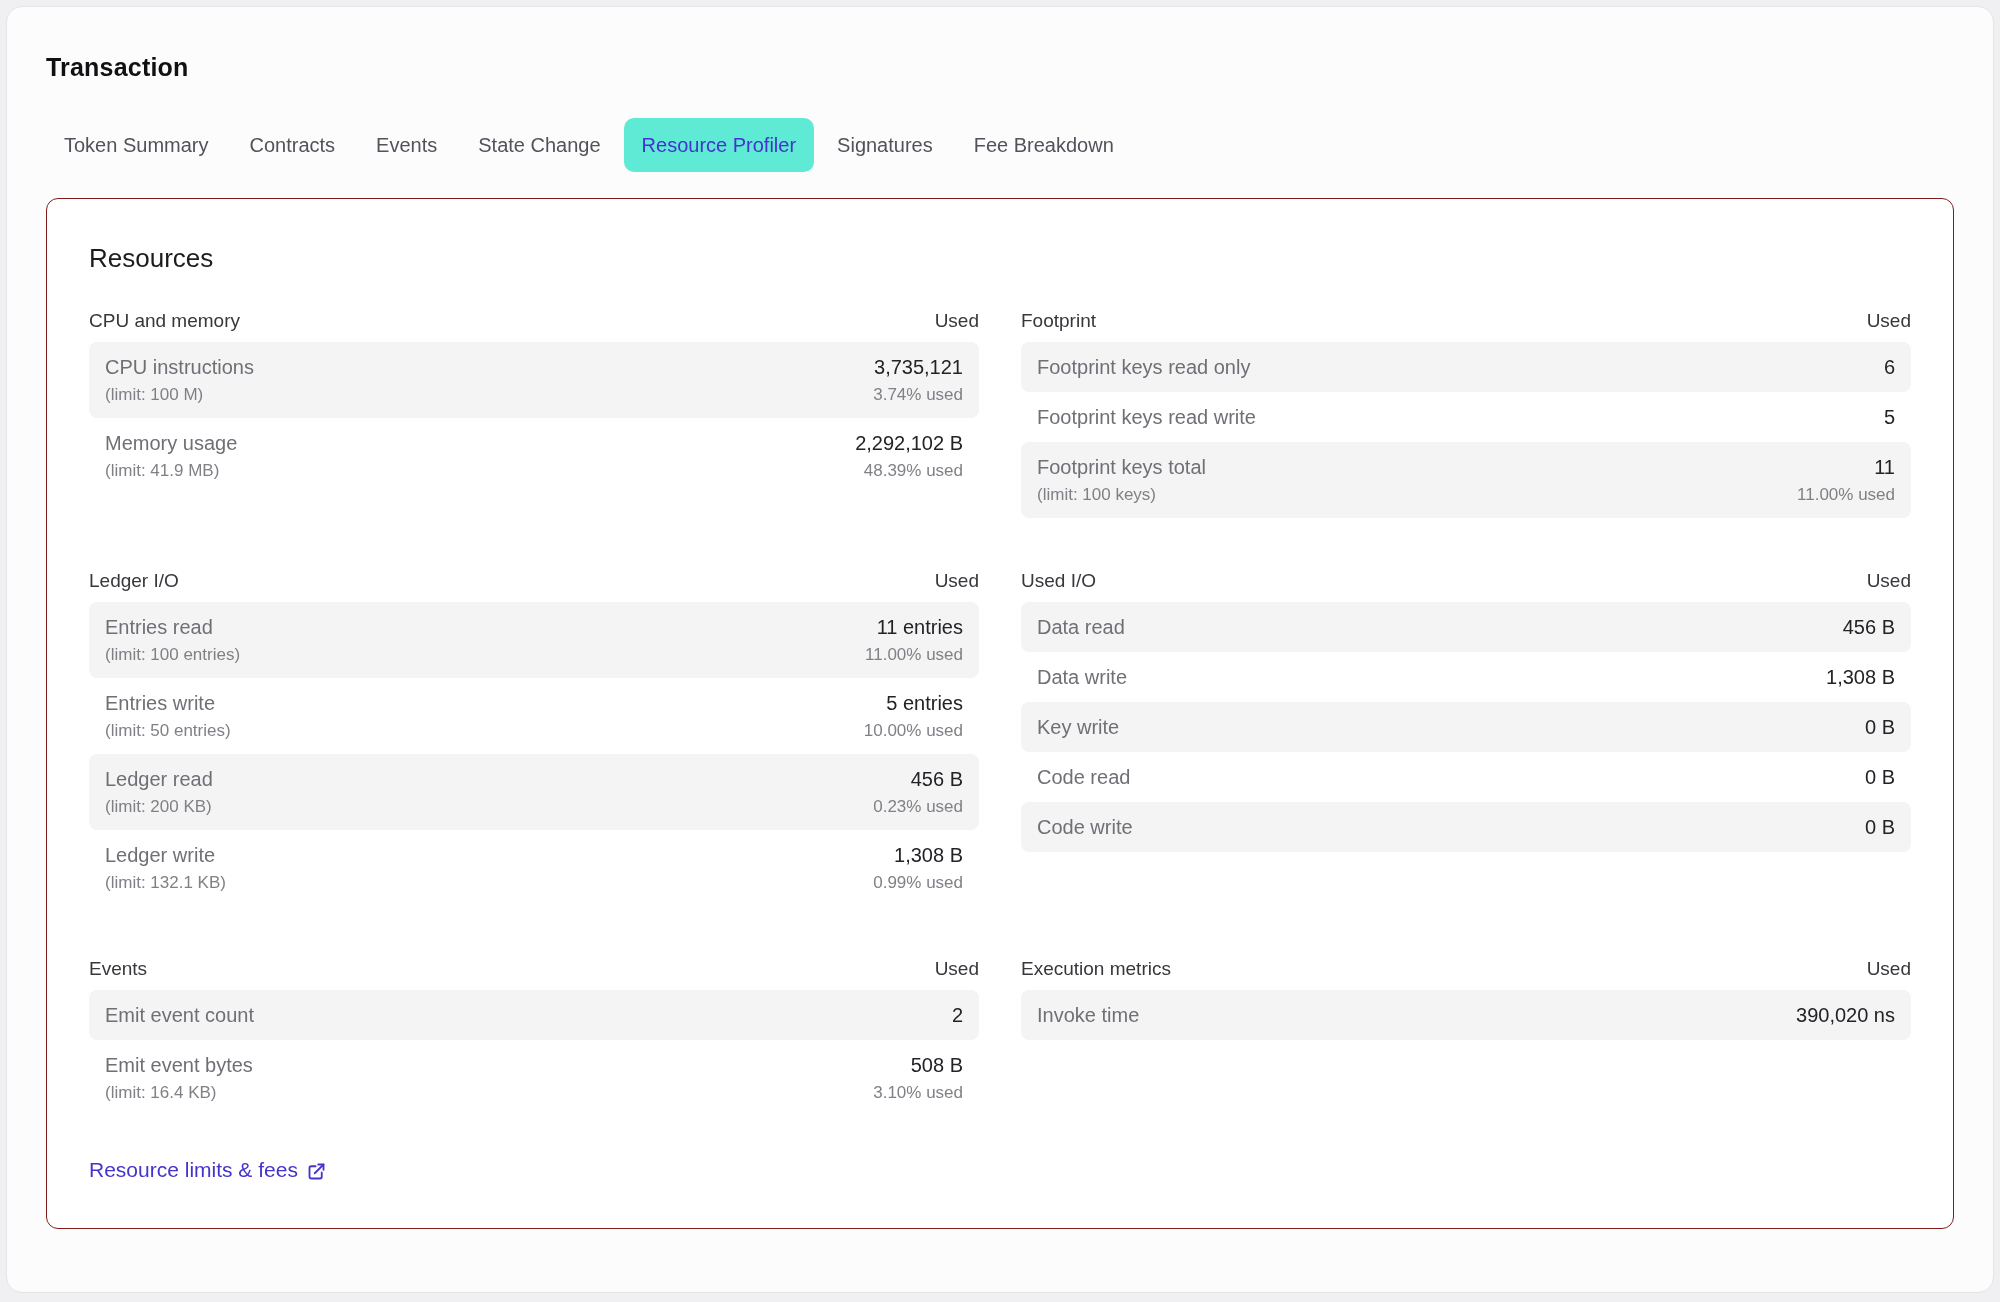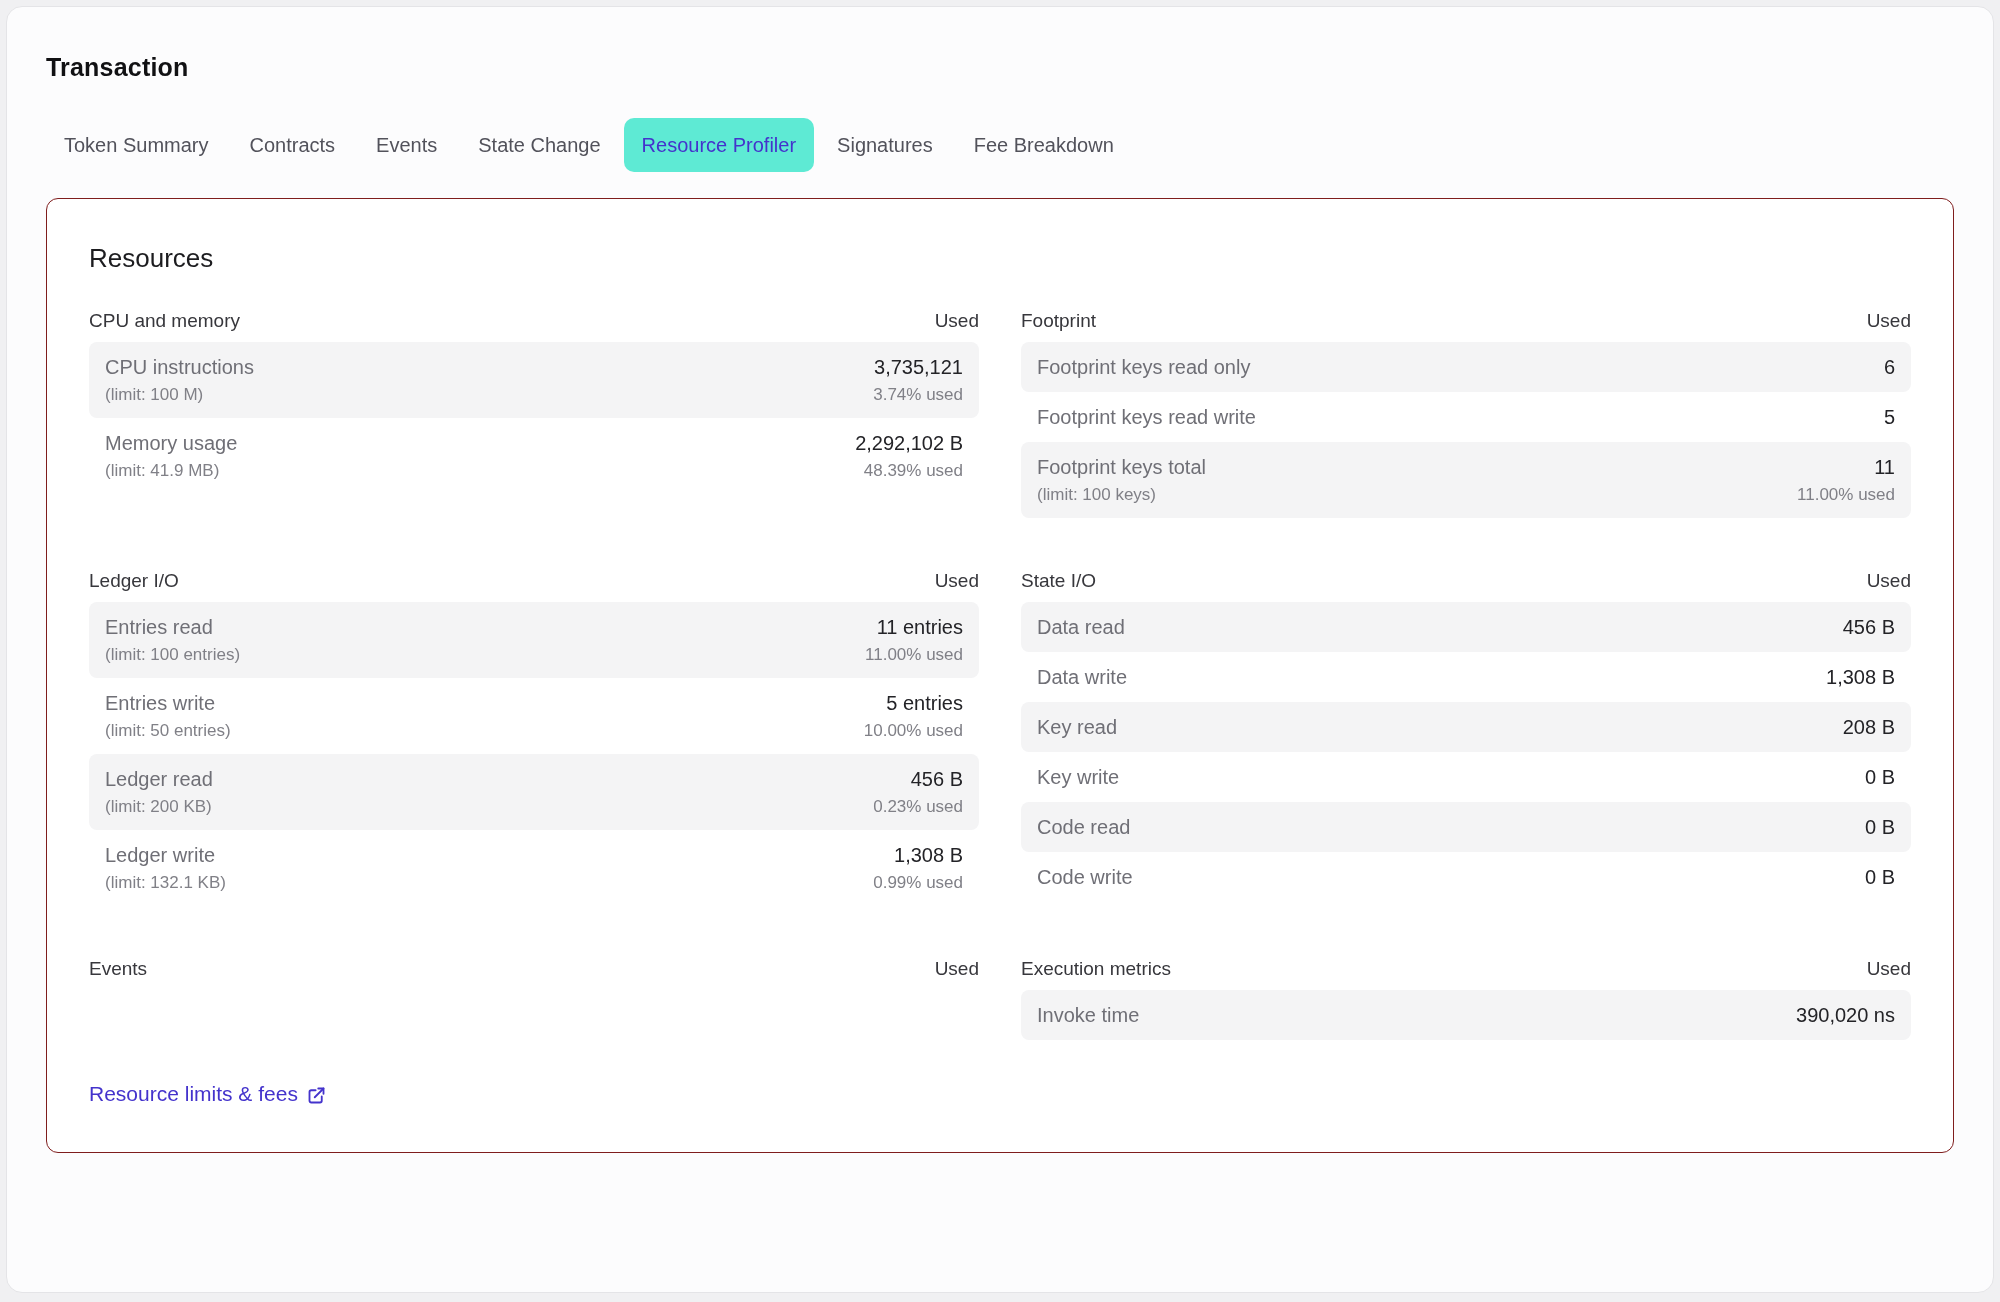--- a/index.html
+++ b/index.html
@@ -234,21 +234,21 @@
               </div>
               <div class="cell right">
                 <span class="row-value">1,308 B</span>
                 <span class="row-sub">0.99% used</span>
               </div>
             </div>
           </div>
         </div>
         <div class="section">
           <div class="section-header">
-            <span>State I/O</span>
+            <span>Used I/O</span>
             <span>Used</span>
           </div>
           <div class="rows">
             <div class="row">
               <div class="cell">
                 <span class="row-label">Data read</span>
               </div>
               <div class="cell right">
                 <span class="row-value">456 B</span>
               </div>
@@ -256,28 +256,20 @@
             <div class="row">
               <div class="cell">
                 <span class="row-label">Data write</span>
               </div>
               <div class="cell right">
                 <span class="row-value">1,308 B</span>
               </div>
             </div>
             <div class="row">
               <div class="cell">
-                <span class="row-label">Key read</span>
-              </div>
-              <div class="cell right">
-                <span class="row-value">208 B</span>
-              </div>
-            </div>
-            <div class="row">
-              <div class="cell">
                 <span class="row-label">Key write</span>
               </div>
               <div class="cell right">
                 <span class="row-value">0 B</span>
               </div>
             </div>
             <div class="row">
               <div class="cell">
                 <span class="row-label">Code read</span>
               </div>
@@ -292,20 +284,40 @@
               <div class="cell right">
                 <span class="row-value">0 B</span>
               </div>
             </div>
           </div>
         </div>
         <div class="section">
           <div class="section-header">
             <span>Events</span>
             <span>Used</span>
+          </div>
+          <div class="rows">
+            <div class="row">
+              <div class="cell">
+                <span class="row-label">Emit event count</span>
+              </div>
+              <div class="cell right">
+                <span class="row-value">2</span>
+              </div>
+            </div>
+            <div class="row">
+              <div class="cell">
+                <span class="row-label">Emit event bytes</span>
+                <span class="row-sub">(limit: 16.4 KB)</span>
+              </div>
+              <div class="cell right">
+                <span class="row-value">508 B</span>
+                <span class="row-sub">3.10% used</span>
+              </div>
+            </div>
           </div>
         </div>
         <div class="section">
           <div class="section-header">
             <span>Execution metrics</span>
             <span>Used</span>
           </div>
           <div class="rows">
             <div class="row">
               <div class="cell">

